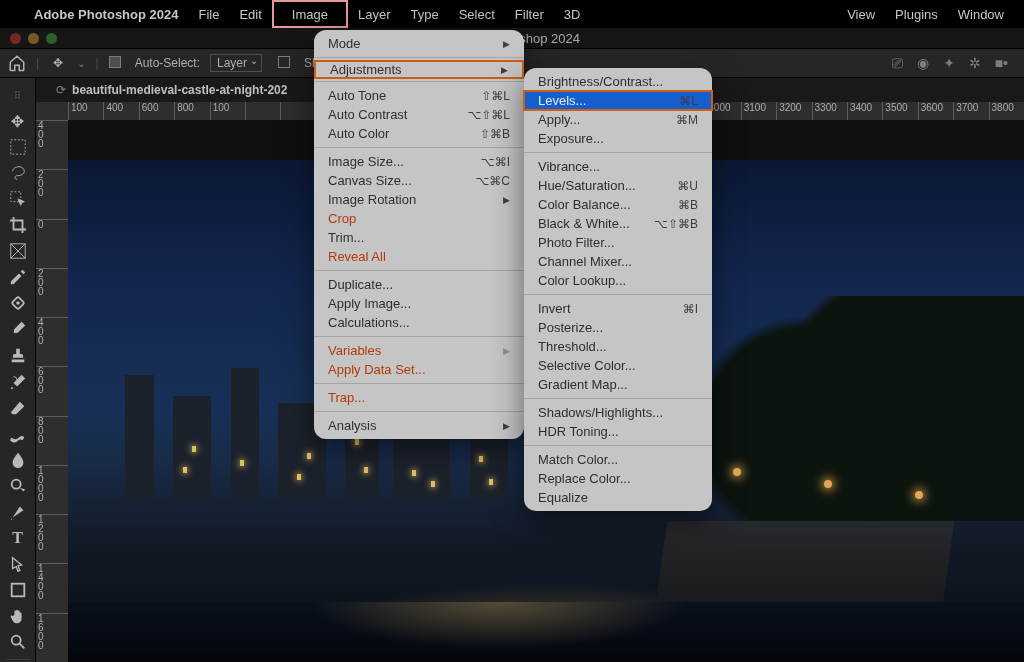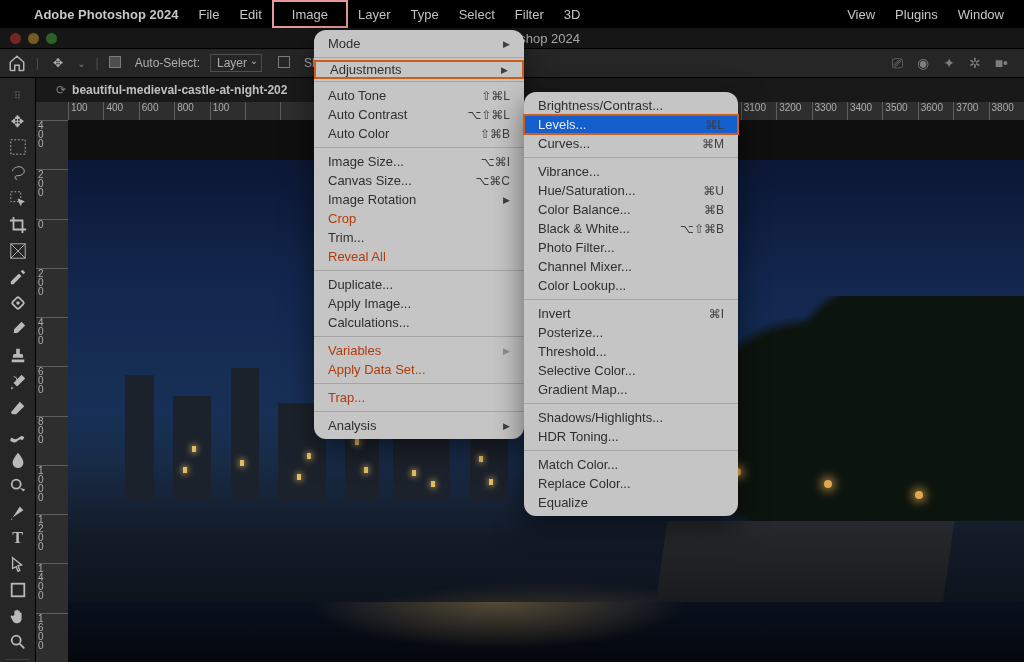--- a/index.html
+++ b/index.html
@@ -405,31 +405,34 @@
     <hr>
     <div class="row disabled">
       <span>Trap...</span>
     </div>
     <hr>
     <div class="row arrow">
       <span>Analysis</span>
     </div>
   </div>
 
-<div class="menu submenu" id="adj-menu" style="left:524px; top:68px; width:214px;margin-top:24px;">
+<div class="menu submenu" id="adj-menu" style="left:524px; top:68px; width:188px;">
     <div class="row">
       <span>Brightness/Contrast...</span>
     </div>
     <div class="row hlblue" style="outline: rgb(224, 102, 26) solid 2px; outline-offset: -1px; text-align: center;">
       <span>Levels...</span>
       <span class="sc">⌘L</span>
     </div>
     <div class="row">
-      <span>Curves...</span>
+      <span>Apply...</span>
       <span class="sc">⌘M</span>
+    </div>
+    <div class="row">
+      <span>Exposure...</span>
     </div>
     <hr>
     <div class="row">
       <span>Vibrance...</span>
     </div>
     <div class="row">
       <span>Hue/Saturation...</span>
       <span class="sc">⌘U</span>
     </div>
     <div class="row">

